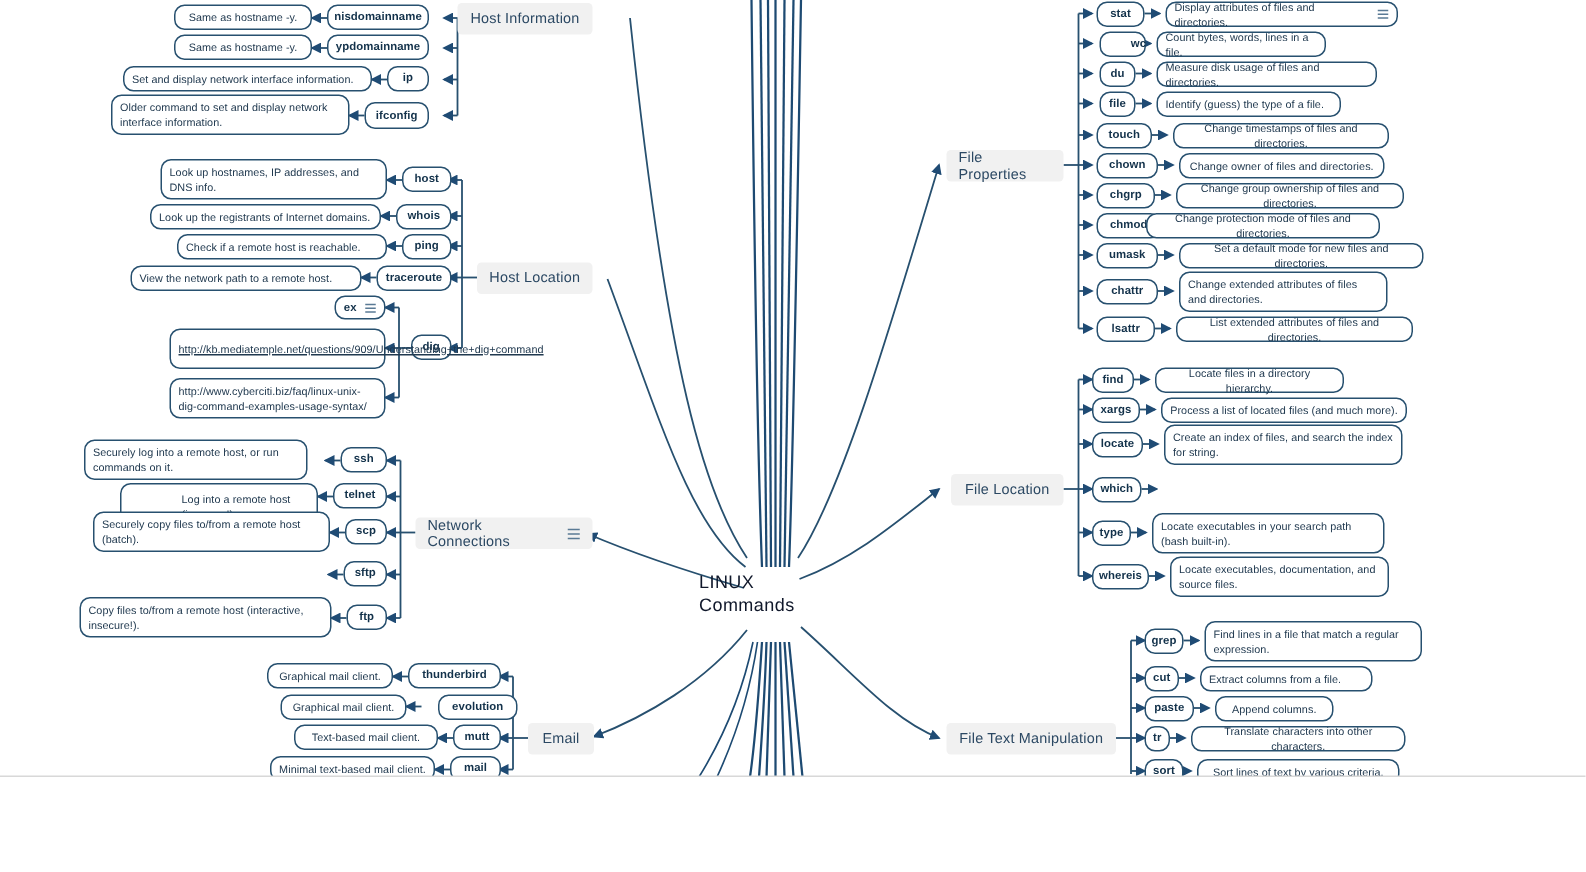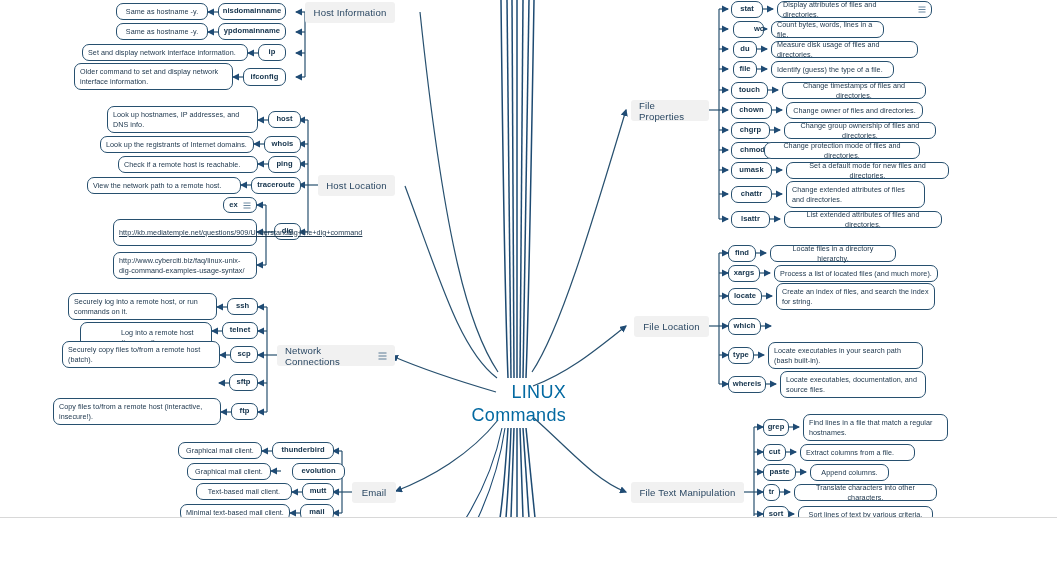--- a/index.html
+++ b/index.html
@@ -62,24 +62,24 @@
     align-items:center;
     justify-content:center;
     padding:3px 8px;
     letter-spacing:.15px;
   }
   .branch .hicon{margin-left:6px;display:inline-flex;}
   .node .hicon{margin-left:5px;display:inline-flex;flex:0 0 auto;}
   .hicon svg{display:block;}
   #root{
     position:absolute;
-    color:#0369a1;
-    font-size:18px;
+    color:#0f172a;
+    font-size:12px;
     line-height:1.28;
-    text-align:right;
+    text-align:left;
     letter-spacing:.3px;
     white-space:nowrap;
   }
   #divider{
     position:absolute;left:0;top:517px;width:1057px;height:1px;
     background:#d8d8d8;
   }
   .belowfold{
     position:absolute;left:0;top:518px;width:1057px;height:63px;
     background:#ffffff;
@@ -347,21 +347,21 @@
     <div class="node desc" style="left:113px;top:219px;width:144px;height:27px;text-decoration:underline;">
       <span>http://kb.mediatemple.net/questions/909/Understanding+the+dig+command</span>
       </div>
     <div class="node desc" style="left:113px;top:252px;width:144px;height:27px;">
       <span>http://www.cyberciti.biz/faq/linux-unix-dig-command-examples-usage-syntax/</span>
       </div>
 
     <div class="node cmd" style="left:227px;top:298px;width:31px;height:17px;">
       <span>ssh</span>
       </div>
-    <div class="node desc" style="left:68px;top:293px;width:149px;height:27px;">
+    <div class="node desc" style="left:56px;top:293px;width:149px;height:27px;">
       <span>Securely log into a remote host, or run commands on it.</span>
       </div>
 
     <div class="node cmd" style="left:222px;top:322px;width:36px;height:17px;">
       <span>telnet</span>
       </div>
     <div class="node desc" style="left:80px;top:322px;width:132px;height:31px;padding-left:40px;">
       <span>Log into a remote host (insecure!).</span>
       </div>
 
@@ -533,21 +533,21 @@
       <span>whereis</span>
       </div>
     <div class="node desc" style="left:780px;top:371px;width:146px;height:27px;">
       <span>Locate executables, documentation, and source files.</span>
       </div>
 
     <div class="node cmd" style="left:763px;top:419px;width:26px;height:17px;">
       <span>grep</span>
       </div>
     <div class="node desc" style="left:803px;top:414px;width:145px;height:27px;">
-      <span>Find lines in a file that match a regular hostnames.</span>
+      <span>Find lines in a file that match a regular expression.</span>
       </div>
 
     <div class="node cmd" style="left:763px;top:444px;width:23px;height:17px;">
       <span>cut</span>
       </div>
     <div class="node desc" style="left:800px;top:444px;width:115px;height:17px;">
       <span>Extract columns from a file.</span>
       </div>
 
     <div class="node cmd" style="left:763px;top:464px;width:33px;height:17px;">

